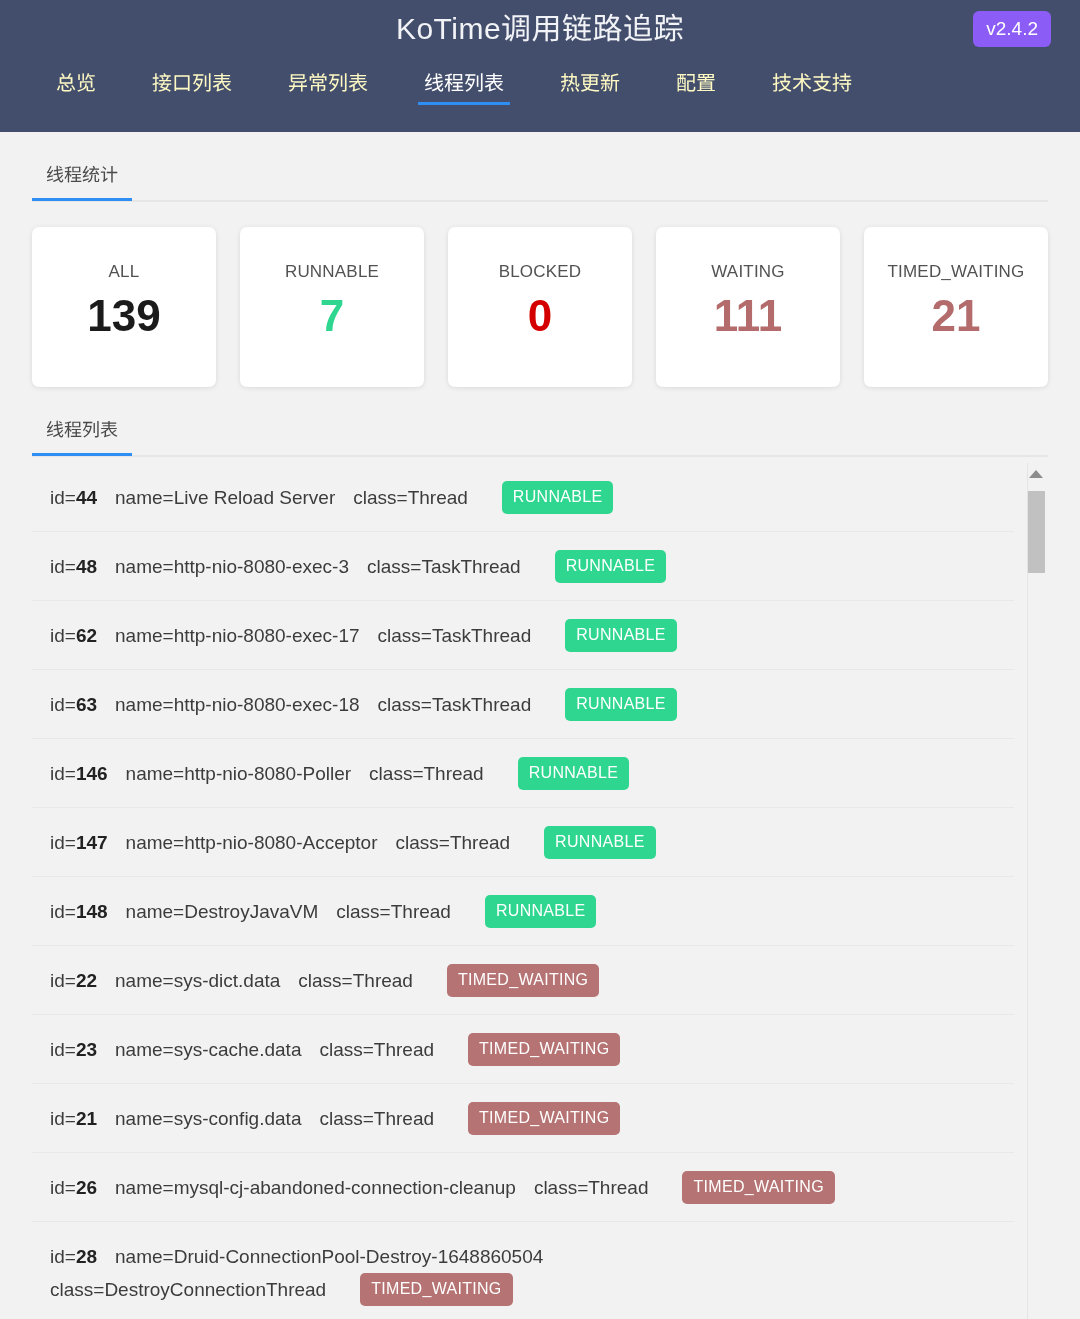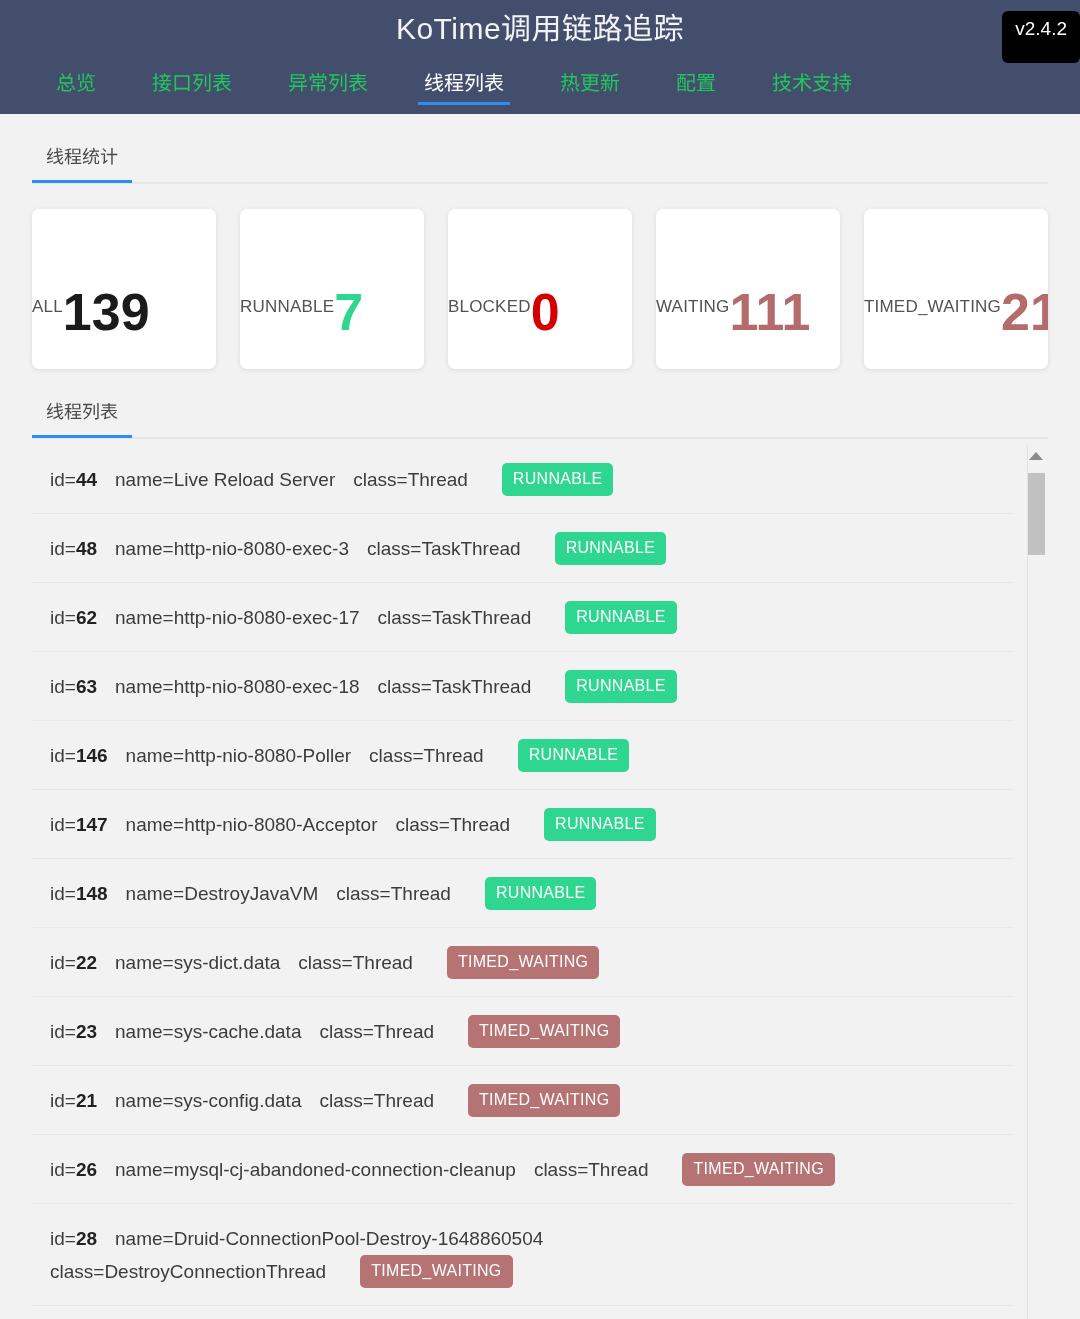--- a/index.html
+++ b/index.html
@@ -10,21 +10,21 @@
     width: 1080px;
     height: 1319px;
     background: #f2f2f2;
     font-family: "Liberation Sans", "DejaVu Sans", sans-serif;
     overflow: hidden;
   }
 
   
   .app-header {
     background: #434e6c;
-    height: 114px;
+    height: 132px;
     position: relative;
     width: 100%;
   }
   .app-title {
     text-align: center;
     color: #f2f3f6;
     font-size: 30px;
     font-weight: 400;
     letter-spacing: .5px;
     padding-top: 7px;
@@ -33,21 +33,21 @@
   }
   .nav-bar {
     display: flex;
     align-items: flex-end;
     justify-content: flex-start;
     padding-left: 56px;
     height: 54px;
     position: relative;
   }
   .nav-item {
-    color: #22c55e;
+    color: #fef9c3;
     font-size: 20px;
     line-height: 20px;
     padding: 0 0 12px 0;
     margin-right: 56px;
     cursor: pointer;
     position: relative;
     white-space: nowrap;
   }
   .nav-item:last-of-type { margin-right: 0; }
   .nav-item.active { color: #ffffff; }
@@ -55,27 +55,27 @@
     content: "";
     position: absolute;
     left: -6px;
     right: -6px;
     bottom: 0;
     height: 3px;
     background: #2f8ef4;
   }
   .version-badge {
     position: absolute;
-    right: 0;
+    right: 29px;
     top: -40px;
-    background: #000000;
+    background: #8b5cf6;
     color: #fff;
     font-size: 19px;
     line-height: 19px;
-    padding: 8px 13px 25px;
+    padding: 8px 13px 9px;
     border-radius: 6px;
     white-space: nowrap;
   }
 
   
   .section {
     padding: 0 32px;
   }
   .section-tabbar {
     border-bottom: 2px solid #e6e6e6;
@@ -106,34 +106,34 @@
     gap: 24px;
     margin-top: 25px;
   }
   .stat-card {
     flex: 1;
     background: #ffffff;
     border-radius: 7px;
     box-shadow: 0 1px 5px rgba(0,0,0,.10);
     height: 160px;
     display: flex;
-    flex-direction: row;
+    flex-direction: column;
     align-items: center;
     justify-content: flex-start;
     padding-top: 35px;
     overflow: hidden;
   }
   .stat-label {
     font-size: 17px;
     color: #525252;
     letter-spacing: .2px;
     white-space: nowrap;
   }
   .stat-value {
-    font-size: 52px;
+    font-size: 44px;
     font-weight: bold;
     margin-top: 10px;
     line-height: 48px;
   }
 
   
   .list-wrap {
     margin-top: 6px;
     position: relative;
     height: 880px;

